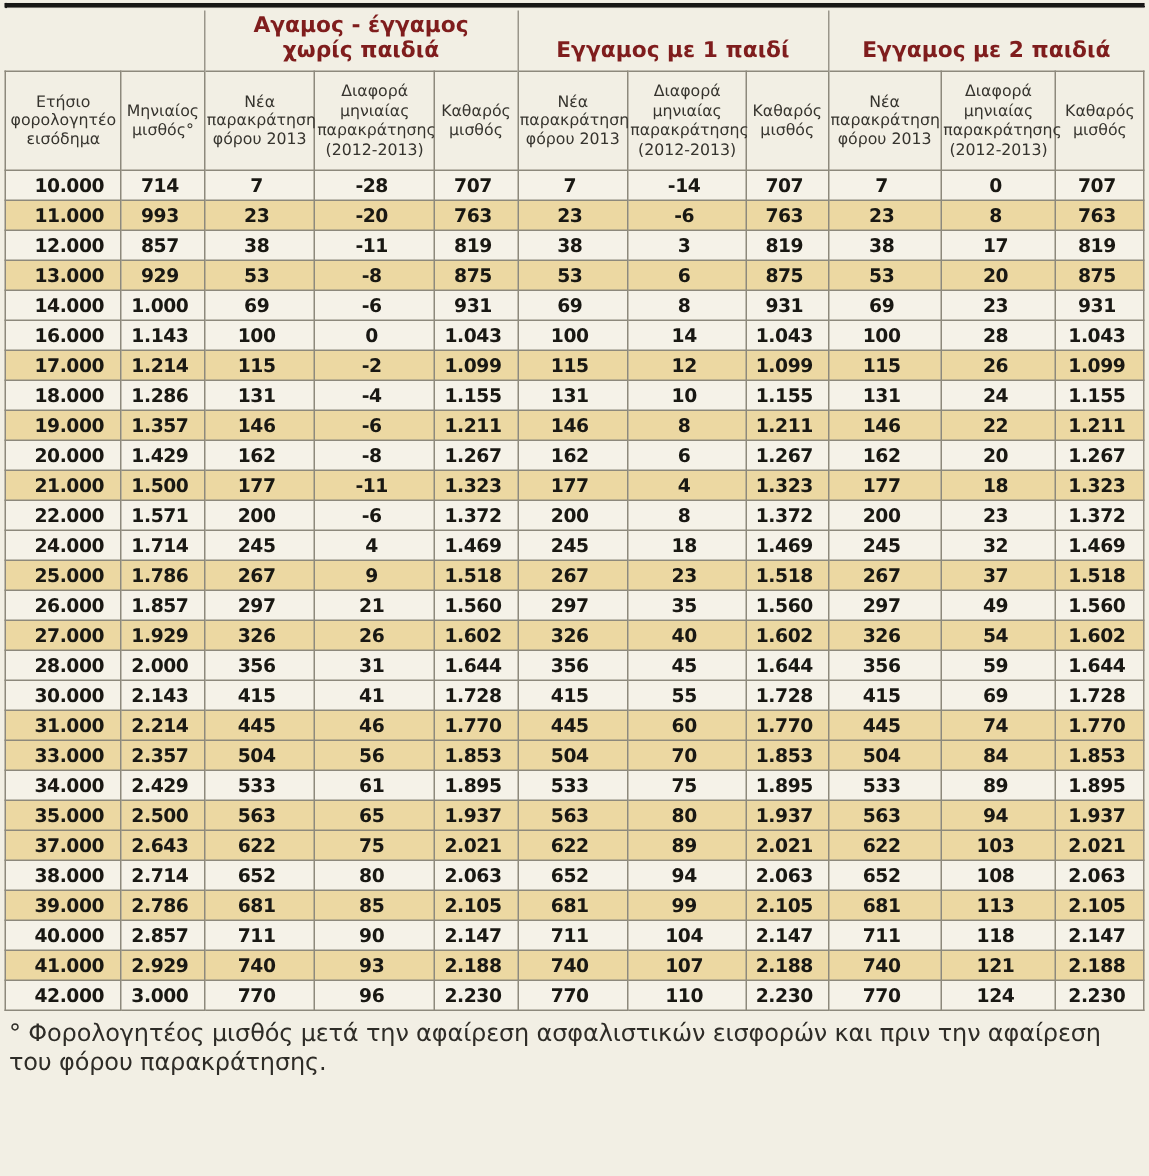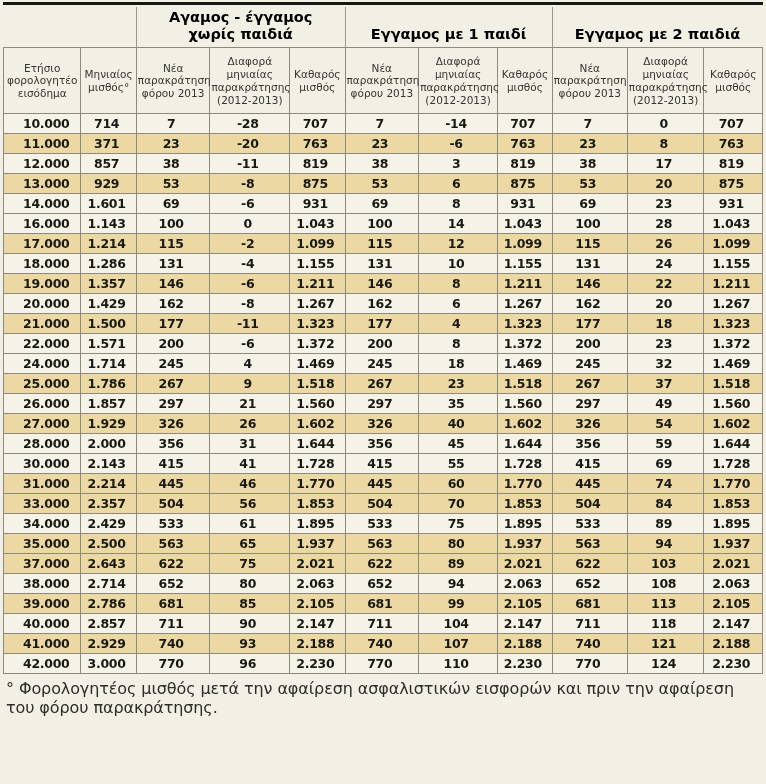--- a/index.html
+++ b/index.html
@@ -15,21 +15,21 @@
     height: 3px; background: #181715; margin: 0 0 2px 0;
     box-shadow: 0 0 0.5px #181715;
   }
   table.tax {
     width: 760px; border-collapse: collapse; table-layout: fixed;
     background: transparent;
   }
   
   tr.group-row th {
     border: none; background: transparent;
-    font-size: 14.5px; font-weight: bold; color: #000000;
+    font-size: 14.5px; font-weight: bold; color: #7f1d1d;
     text-align: center; vertical-align: bottom;
     padding: 2px 2px 5px 2px; white-space: pre-line; line-height: 1.15;
     height: 38px;
   }
   tr.group-row th.grp { border-left: 1px solid #9a968a; }
   
   tr.colhead-row th {
     border: 1px solid #8d897c;
     font-size: 10.5px; font-weight: normal; color: #36342e;
     text-align: center; vertical-align: middle;
@@ -123,21 +123,21 @@
           <td>707</td>
           <td>7</td>
           <td>-14</td>
           <td>707</td>
           <td>7</td>
           <td>0</td>
           <td>707</td>
         </tr>
         <tr class="shaded">
           <td class="income">11.000</td>
-          <td>371</td>
+          <td>993</td>
           <td>23</td>
           <td>-20</td>
           <td>763</td>
           <td>23</td>
           <td>-6</td>
           <td>763</td>
           <td>23</td>
           <td>8</td>
           <td>763</td>
         </tr>
@@ -162,21 +162,21 @@
           <td>875</td>
           <td>53</td>
           <td>6</td>
           <td>875</td>
           <td>53</td>
           <td>20</td>
           <td>875</td>
         </tr>
         <tr>
           <td class="income">14.000</td>
-          <td>1.601</td>
+          <td>1.000</td>
           <td>69</td>
           <td>-6</td>
           <td>931</td>
           <td>69</td>
           <td>8</td>
           <td>931</td>
           <td>69</td>
           <td>23</td>
           <td>931</td>
         </tr>

